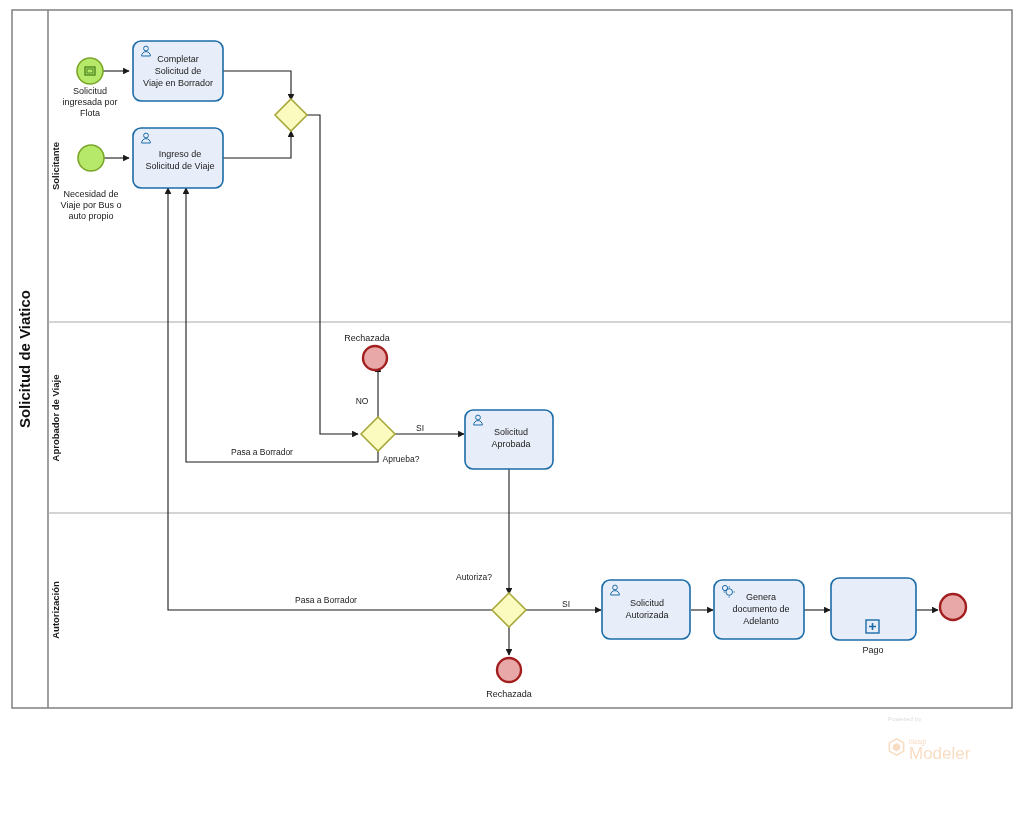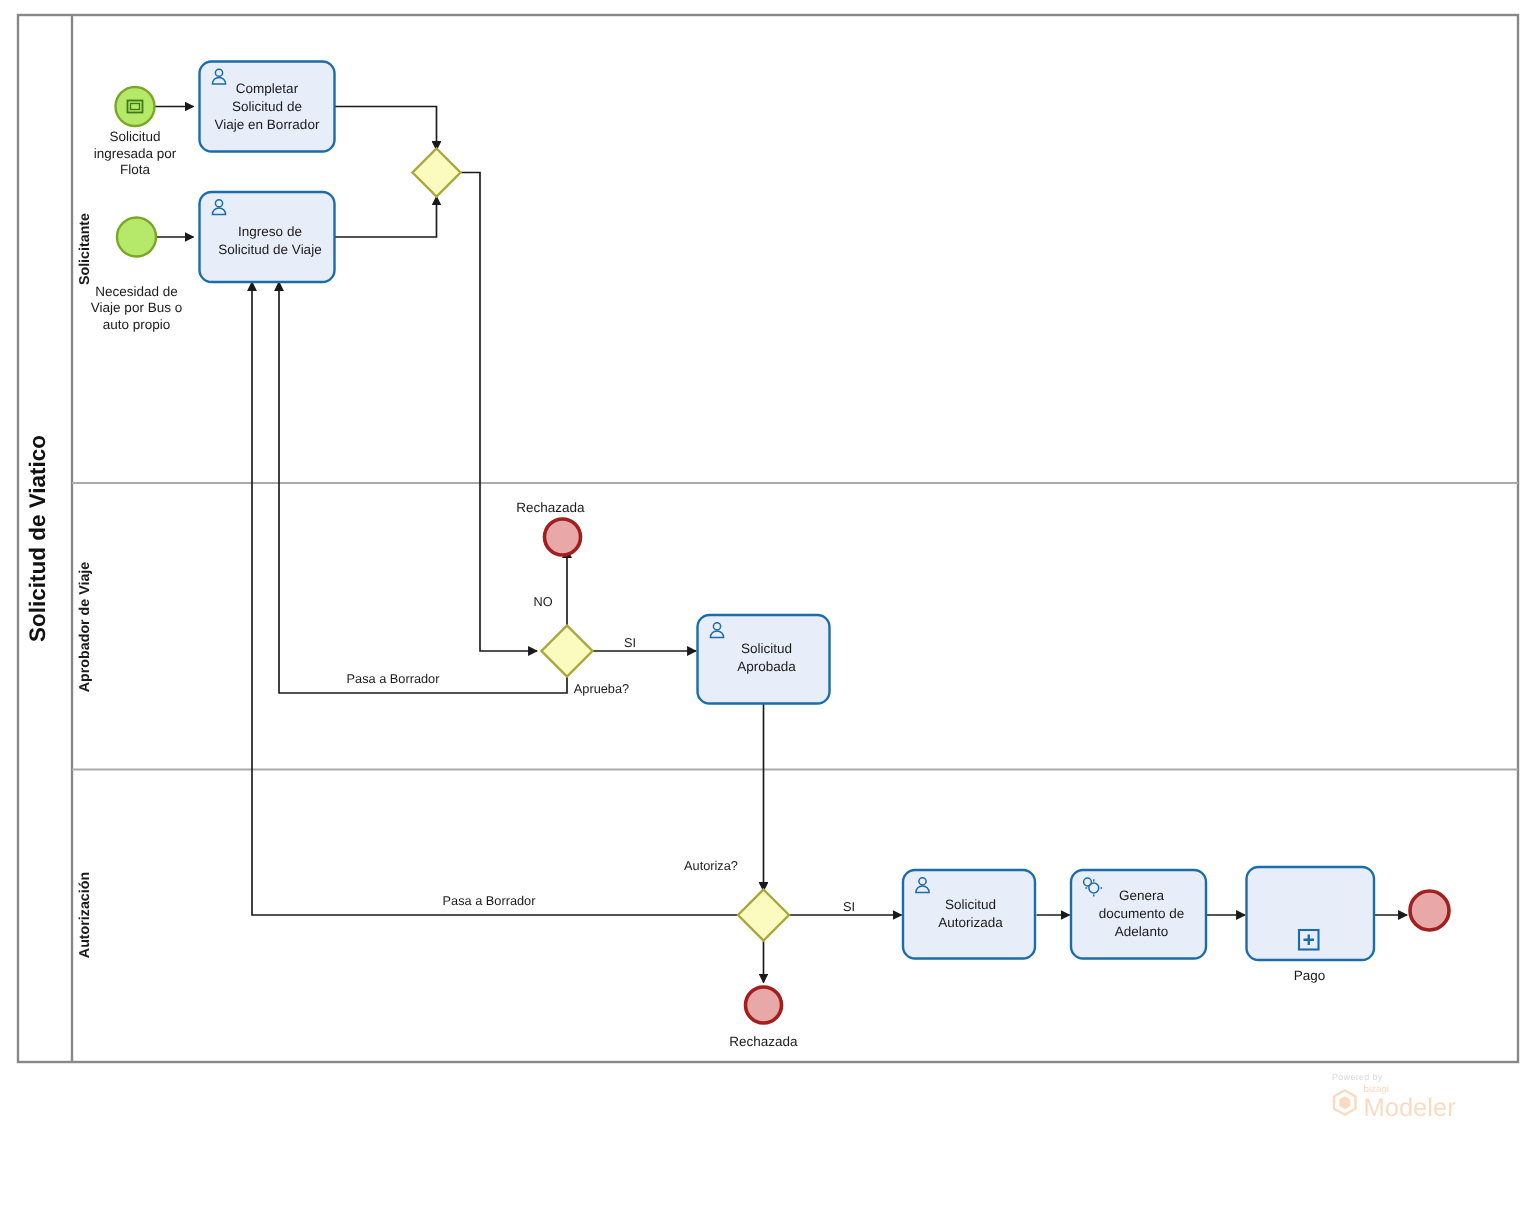--- a/index.html
+++ b/index.html
@@ -101,23 +101,23 @@
     opacity: 0.55;
   }
   .wm-powered {
     font-size: 6px;
     color: #b9b9b9;
     font-family: "Liberation Sans", sans-serif;
     letter-spacing: 0.2px;
   }
   .wm-row {
     display: flex;
-    align-items: center;
+    align-items: flex-start;
     gap: 4px;
-    margin-top: 1px;
+    margin-top: 16px;
   }
   .wm-brand {
     font-size: 6.5px;
     color: #f0bd8a;
     font-family: "Liberation Sans", sans-serif;
     line-height: 7px;
   }
   .wm-name {
     font-size: 17px;
     color: #f4c192;

